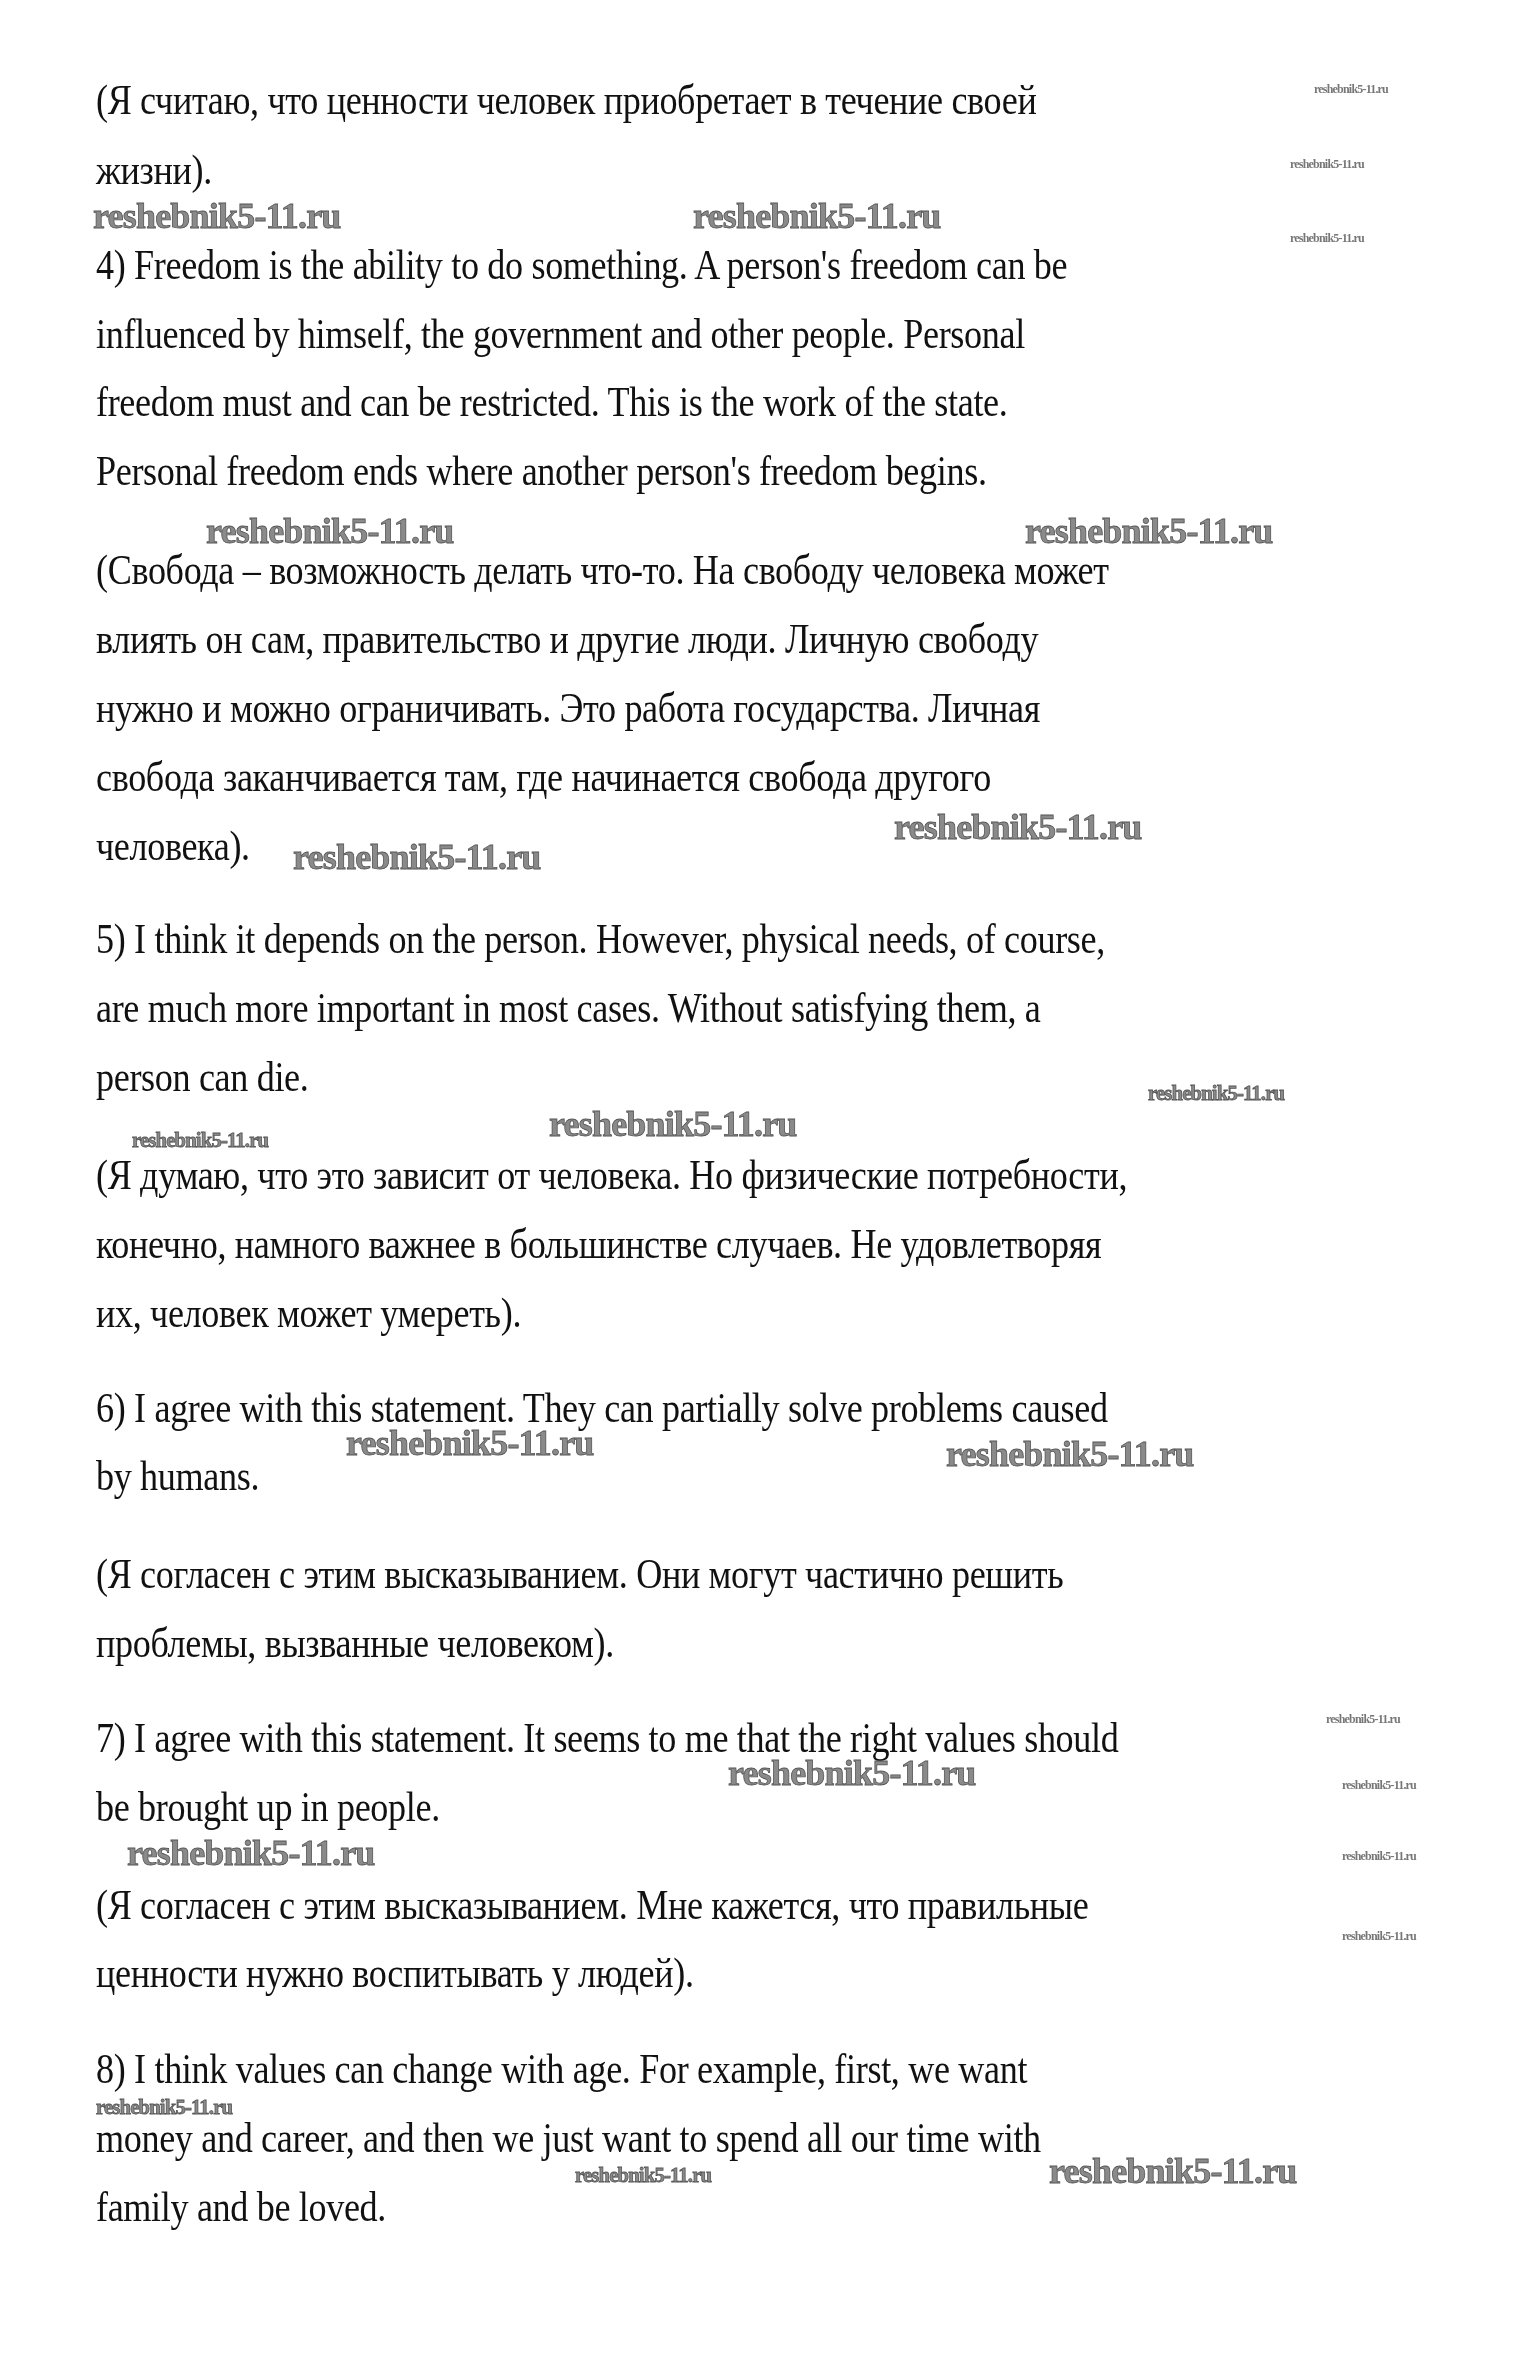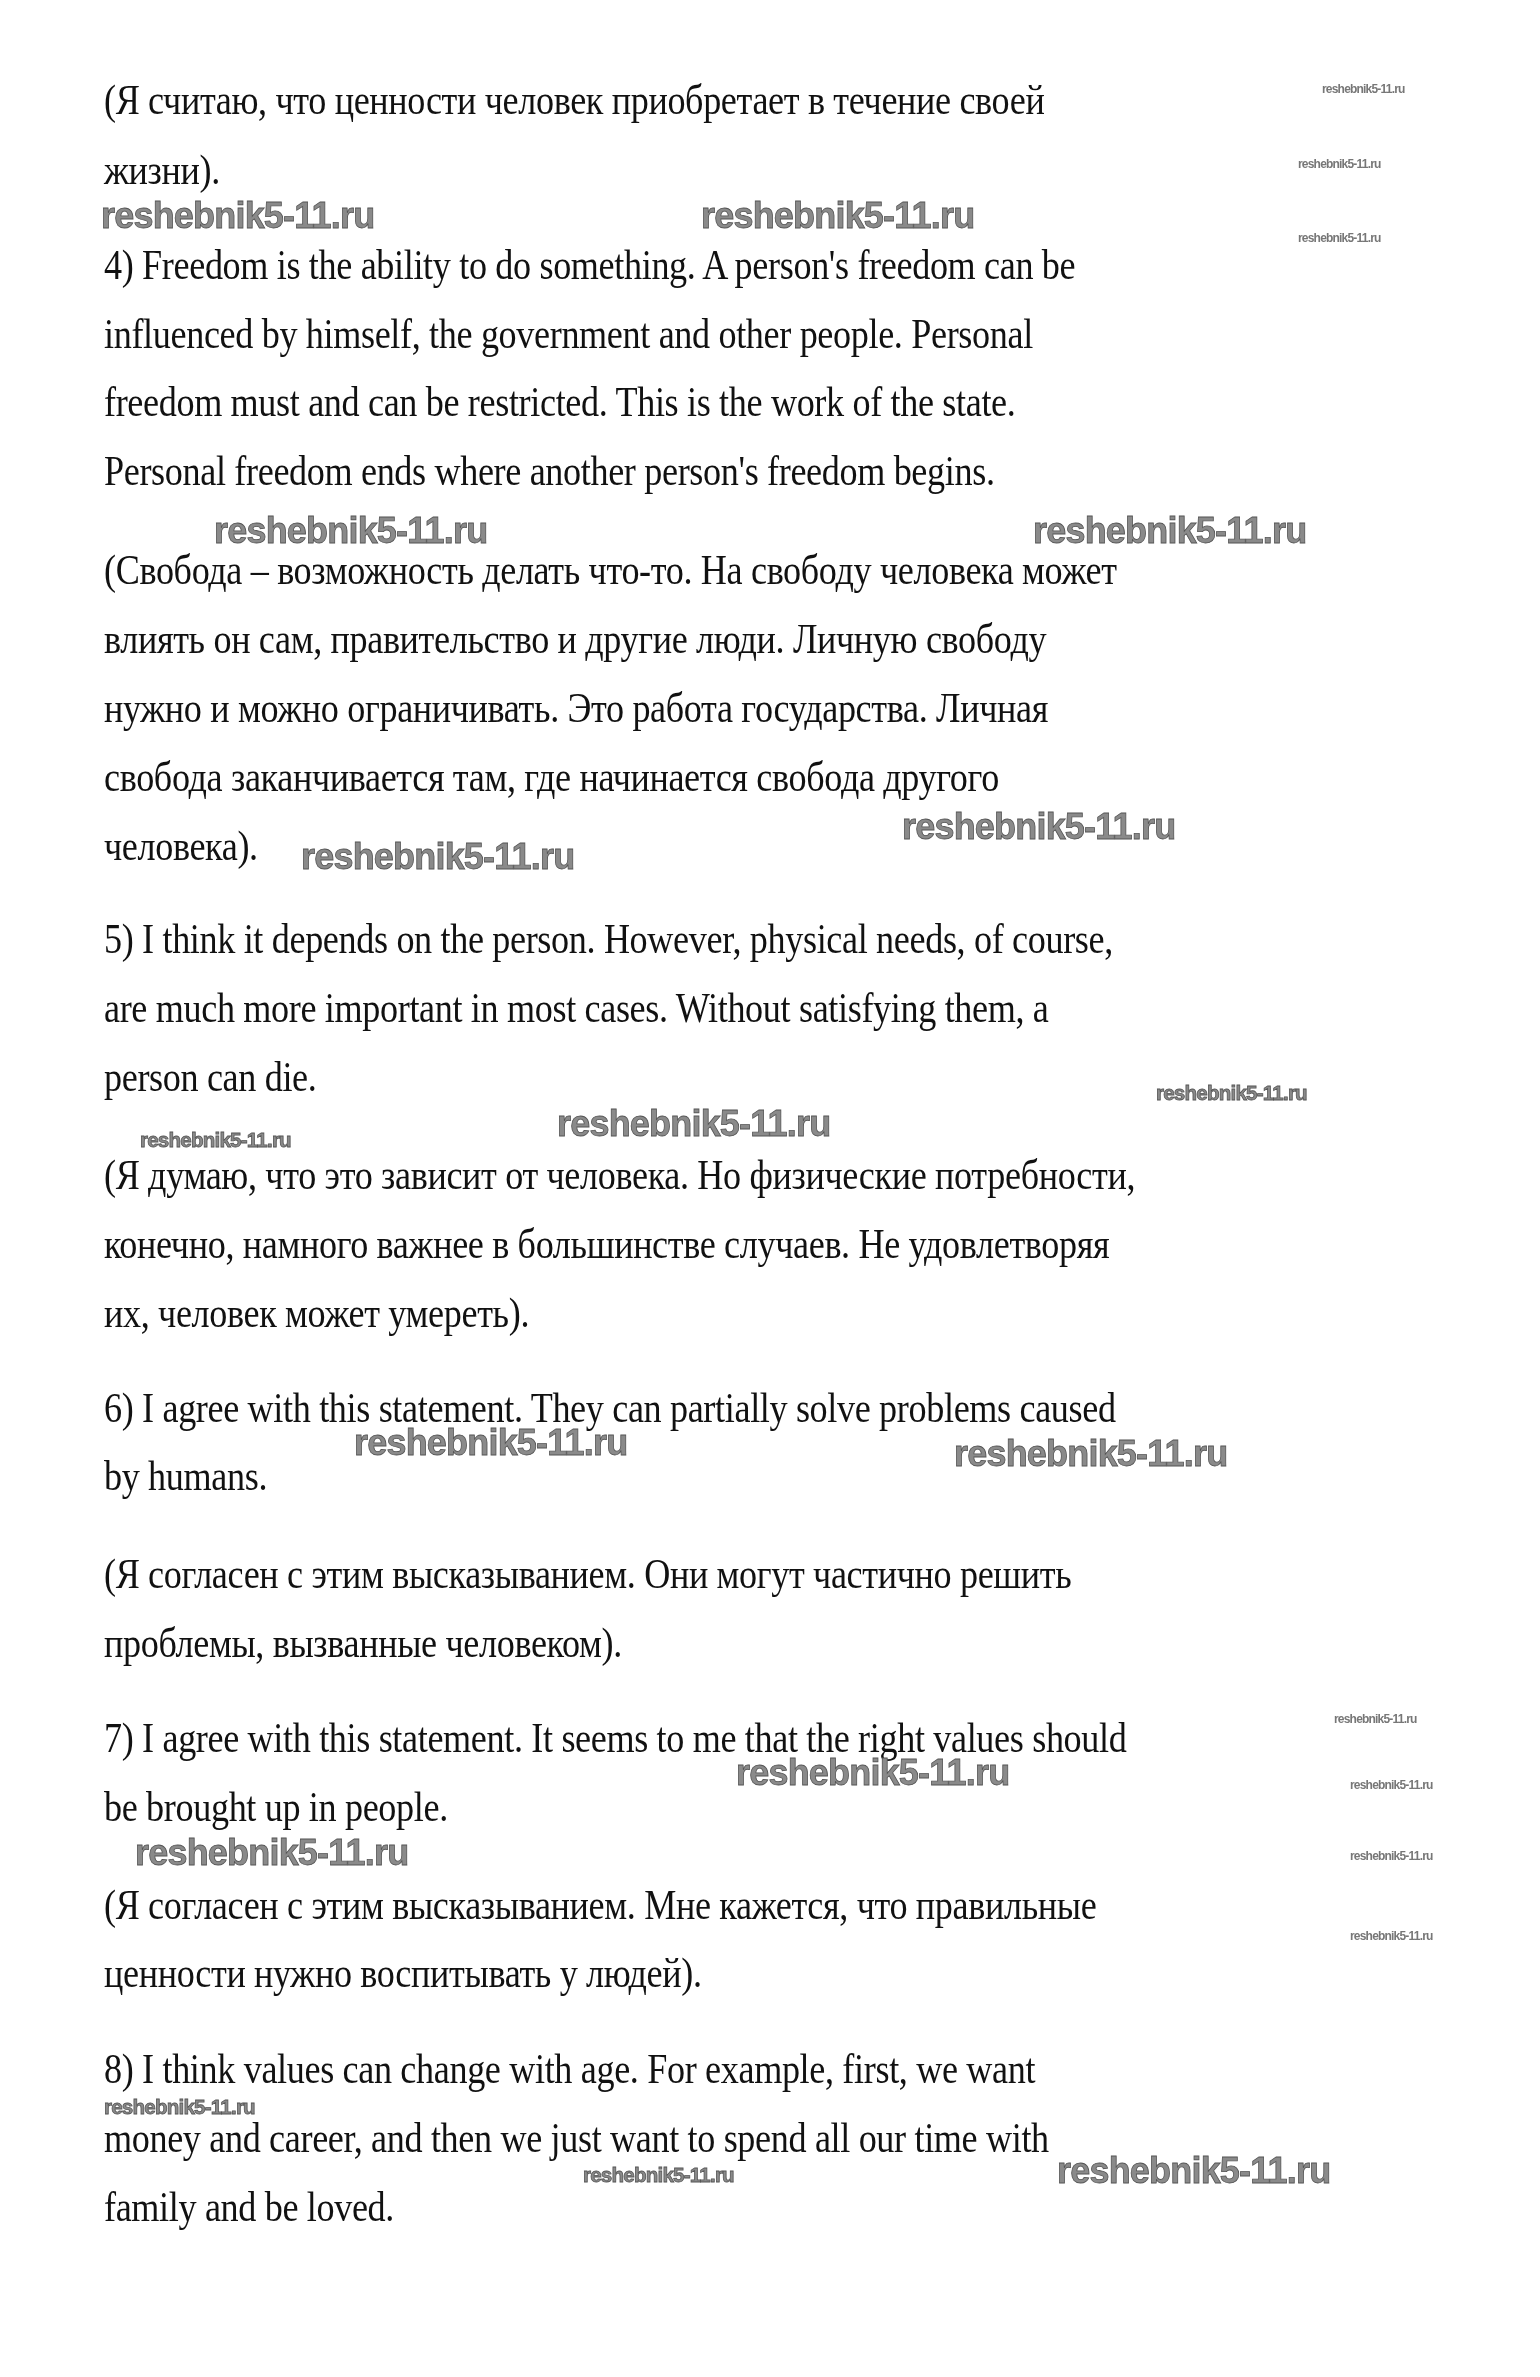--- a/index.html
+++ b/index.html
@@ -1,25 +1,25 @@
 <!DOCTYPE html>
 <html style="font-size:12.7px"><head>
 <meta charset="utf-8">
 <style>
   html, body { margin:0; padding:0; background:#ffffff; }
   body { width:1540px; height:2377px; position:relative; overflow:hidden; }
-  .page { position:absolute; left:12px; top:0; width:1224px; height:2377px; background:#fff; }
+  .page { position:absolute; left:4px; top:0; width:1224px; height:2377px; background:#fff; }
   .line {
     position:absolute; left:92px;
     font-family:"Liberation Serif", "DejaVu Serif", serif;
     font-size:42px; color:#111; white-space:nowrap; line-height:1;
     transform-origin:left top; letter-spacing:-0.4px;
   }
   .wm {
-    position:absolute; font-family:Liberation Sans, sans-serif;
+    position:absolute; font-family:Liberation Serif, serif;
     font-weight:bold; color:#8a8a8a; white-space:nowrap; line-height:1;
     -webkit-text-stroke:0.8px #555; letter-spacing:-0.8px;
   }
   .wm.big { font-size:36px; }
   .wm.small { font-size:12px; color:#777; -webkit-text-stroke:0; }
   .wm.mid { font-size:20.6px; }
 </style>
 </head>
 <body>
 

